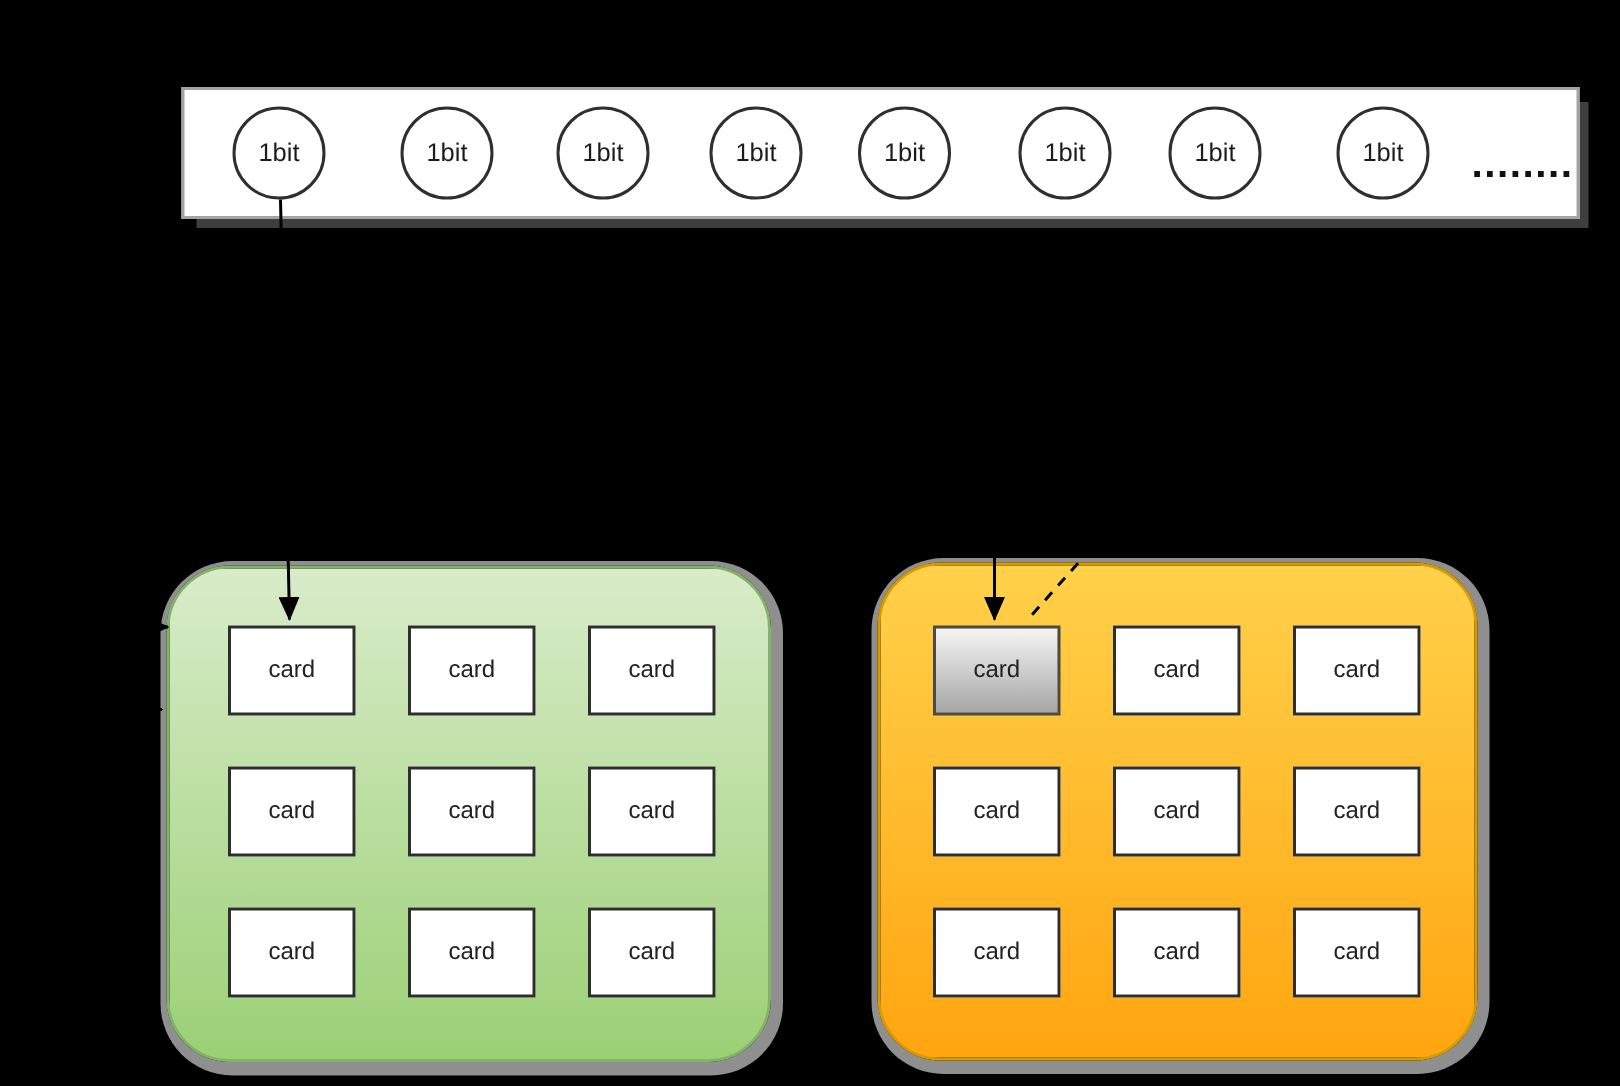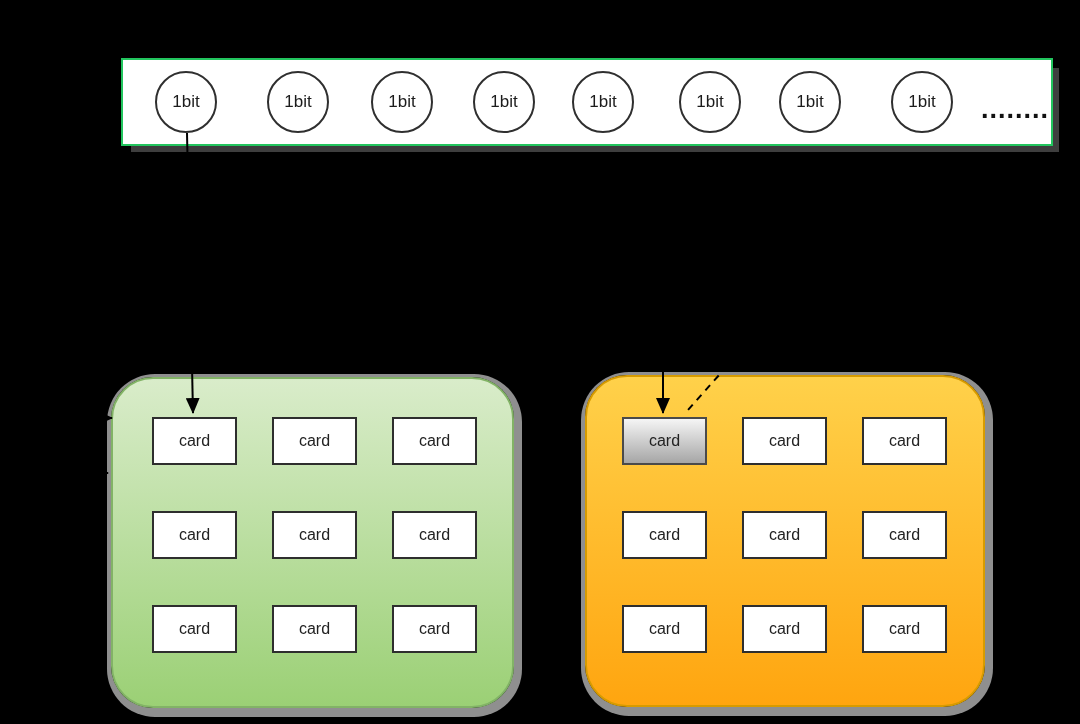--- a/index.html
+++ b/index.html
@@ -17,21 +17,21 @@
   }
 
   
   .bit-bar {
     position: absolute;
     left: 121px;
     top: 58px;
     width: 932px;
     height: 88px;
     background: #ffffff;
-    border: 2px solid #22c55e;
+    border: 2px solid #a3a3a3;
     box-sizing: border-box;
     box-shadow: 8px 8px 0 -2px #3e3e3e;
   }
   .bit-circle {
     position: absolute;
     top: 11px;
     width: 62px;
     height: 62px;
     border: 2px solid #2f2f2f;
     border-radius: 50%;
@@ -81,21 +81,21 @@
     left: 585px;
     top: 375px;
     width: 400px;
     height: 332px;
     padding: 40px 0 0 35px;
     background: linear-gradient(#ffd14a, #ffa50f);
     border: 2px solid #d79b00;
   }
   .card {
     width: 85px;
-    height: 48px;
+    height: 60px;
     background: #ffffff;
     border: 2px solid #2e2e2e;
     box-sizing: border-box;
     display: flex;
     align-items: center;
     justify-content: center;
     font-size: 16px;
     color: #222222;
   }
   .card.gray {

